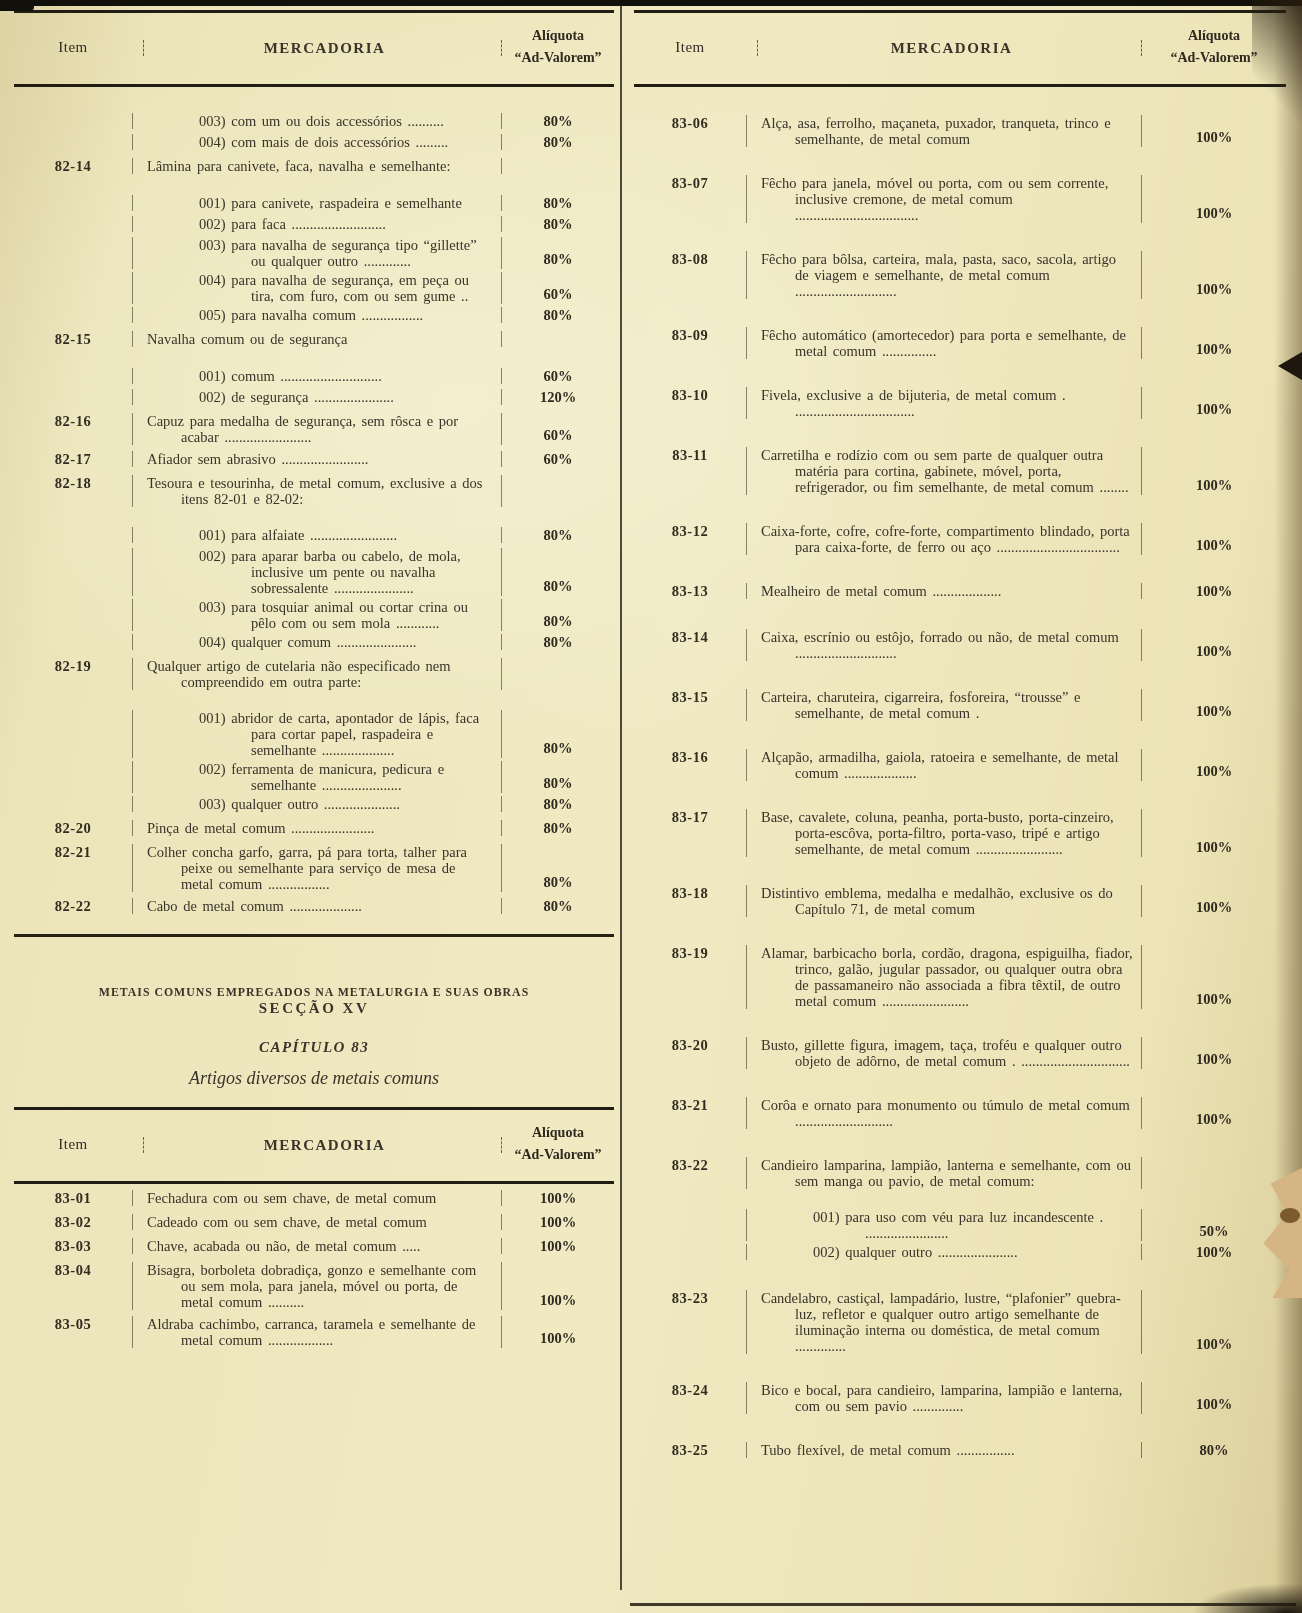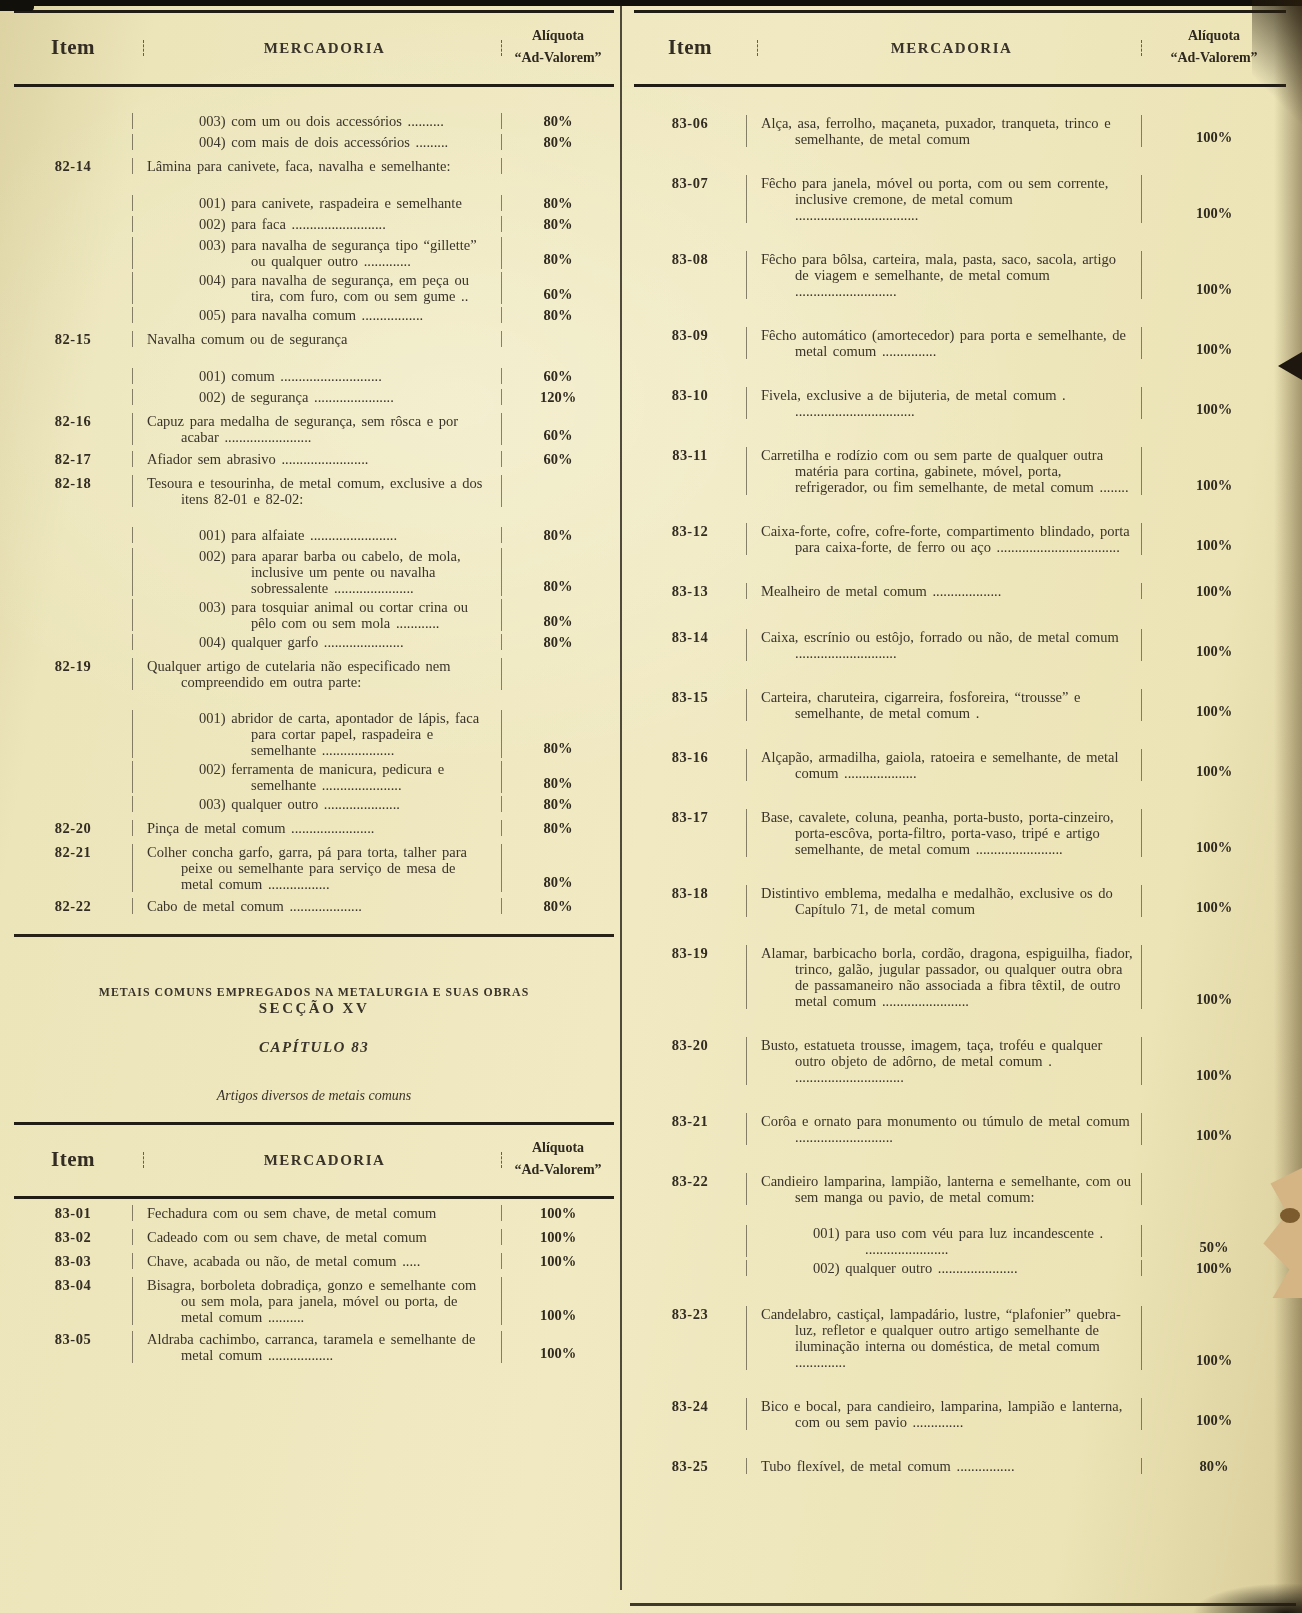--- a/index.html
+++ b/index.html
@@ -32,29 +32,29 @@
   .row-sub{margin-top:3px;}
   .row-item + .row-sub{margin-top:20px;}
   .table-header + .row-sub{margin-top:26px;}
   .col-right .row-item{margin-top:28px;}
   .table-header{
     padding:12px 0 13px; margin-bottom:6px;
     border-top:3px solid #211d15; border-bottom:3px solid #211d15;
   }
   .table-header .cell-desc{border-left:1px dashed rgba(45,39,28,0.7); border-right:1px dashed rgba(45,39,28,0.7);margin-left:11px;}
   .header-cell{align-self:center;}
-  .table-header .cell-code{font-size:21px; font-weight:bold; letter-spacing:0.5px;}
+  .table-header .cell-code{font-size:15px; font-weight:normal; letter-spacing:0.5px;}
   .header-mercadoria{text-align:center; font-weight:bold; font-size:15px; letter-spacing:1.5px; text-indent:0;}
   .header-rate{font-weight:bold; font-size:14px; line-height:1.6; align-self:center;}
   .table-rule{border-top:3px solid #272215; margin-top:18px;}
   .section{text-align:center; padding:26px 0 6px;}
   .sline.s0{font-weight:bold; font-size:15px; letter-spacing:2.5px;}
   .sline.s1{font-weight:bold; font-size:11.8px; letter-spacing:1px; margin-top:22px;}
   .sline.s2{font-weight:bold; font-style:italic; font-size:15px; letter-spacing:1.5px; margin-top:22px;}
-  .sline.s3{font-style:italic; font-size:14px; margin-top:32px;}
+  .sline.s3{font-style:italic; font-size:18px; margin-top:12px;}
   .section + .table-header{margin-top:12px;}
   
   .edge-top{position:absolute; top:0; left:0; width:100%; height:6px; background:#12100b;}
   .edge-top-nub{position:absolute; top:0; left:0; width:34px; height:11px; background:#12100b; border-radius:0 0 4px 0;}
   .gutter{position:absolute; left:620px; top:0; width:2px; height:1590px; background:rgba(38,32,22,0.8);}
   .edge-right{position:absolute; top:0; right:0; width:28px; height:100%;
     background:linear-gradient(to left, rgba(80,60,28,0.45), rgba(80,60,28,0));}
   .corner-tr{position:absolute; top:0; right:0; width:50px; height:130px;
     background:linear-gradient(225deg, rgba(35,26,12,0.85), rgba(35,26,12,0) 70%);}
   .torn-bit{position:absolute; right:0; top:1168px; width:42px; height:130px; background:#d6b584;
@@ -169,21 +169,21 @@
         <div class="cell-desc"><span class="sub-code">002)</span> <span class="desc-text">para aparar barba ou cabelo, de mola, inclusive um pente ou navalha sobressalente ......................</span></div>
         <div class="cell-rate"><span>80%</span></div>
       </div>
       <div class="row row-sub">
         <div class="cell-code"></div>
         <div class="cell-desc"><span class="sub-code">003)</span> <span class="desc-text">para tosquiar animal ou cortar crina ou pêlo com ou sem mola ............</span></div>
         <div class="cell-rate"><span>80%</span></div>
       </div>
       <div class="row row-sub">
         <div class="cell-code"></div>
-        <div class="cell-desc"><span class="sub-code">004)</span> <span class="desc-text">qualquer garfo ......................</span></div>
+        <div class="cell-desc"><span class="sub-code">004)</span> <span class="desc-text">qualquer comum ......................</span></div>
         <div class="cell-rate"><span>80%</span></div>
       </div>
       <div class="row row-item">
         <div class="cell-code"><span>82-19</span></div>
         <div class="cell-desc">
           <span class="desc-text">Qualquer artigo de cutelaria não especificado nem compreendido em outra parte:</span>
         </div>
         <div class="cell-rate"></div>
       </div>
       <div class="row row-sub">
@@ -376,21 +376,21 @@
       <div class="row row-item">
         <div class="cell-code"><span>83-19</span></div>
         <div class="cell-desc">
           <span class="desc-text">Alamar, barbicacho borla, cordão, dragona, espiguilha, fiador, trinco, galão, jugular passador, ou qualquer outra obra de passamaneiro não associada a fibra têxtil, de outro metal comum ........................</span>
         </div>
         <div class="cell-rate"><span>100%</span></div>
       </div>
       <div class="row row-item">
         <div class="cell-code"><span>83-20</span></div>
         <div class="cell-desc">
-          <span class="desc-text">Busto, estatueta trousse, imagem, taça, troféu e qualquer outro objeto de adôrno, de metal comum . ..............................</span>
+          <span class="desc-text">Busto, gillette figura, imagem, taça, troféu e qualquer outro objeto de adôrno, de metal comum . ..............................</span>
         </div>
         <div class="cell-rate"><span>100%</span></div>
       </div>
       <div class="row row-item">
         <div class="cell-code"><span>83-21</span></div>
         <div class="cell-desc">
           <span class="desc-text">Corôa e ornato para monumento ou túmulo de metal comum ...........................</span>
         </div>
         <div class="cell-rate"><span>100%</span></div>
       </div>

